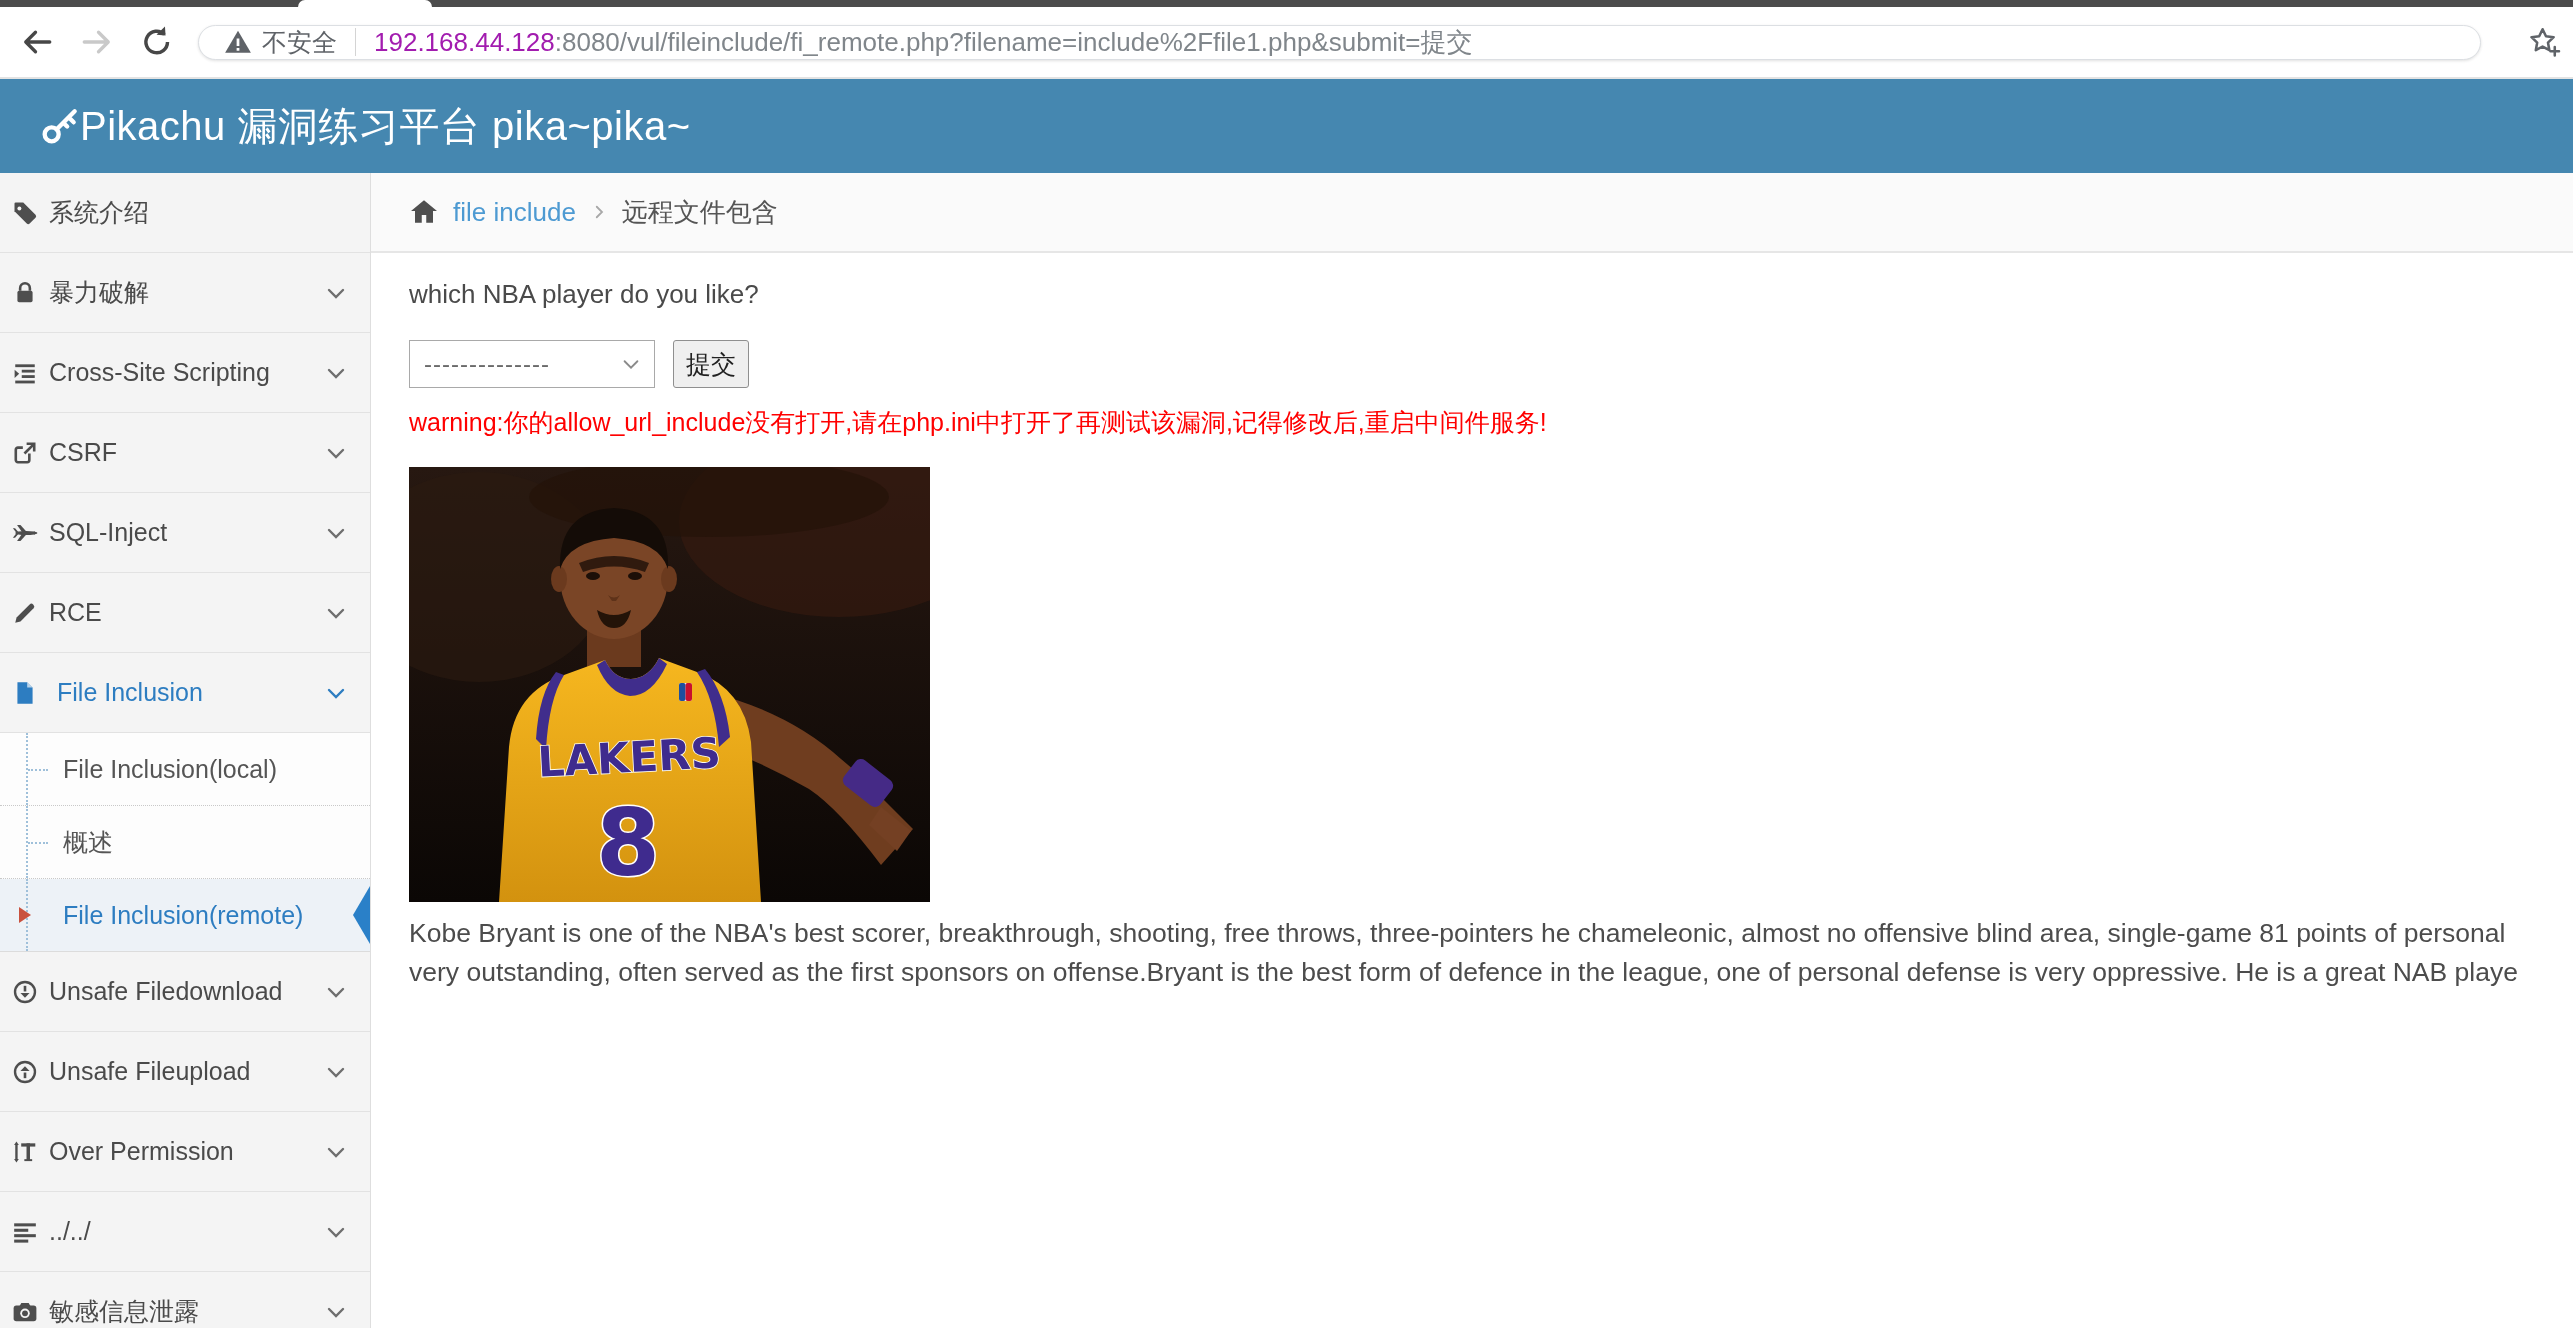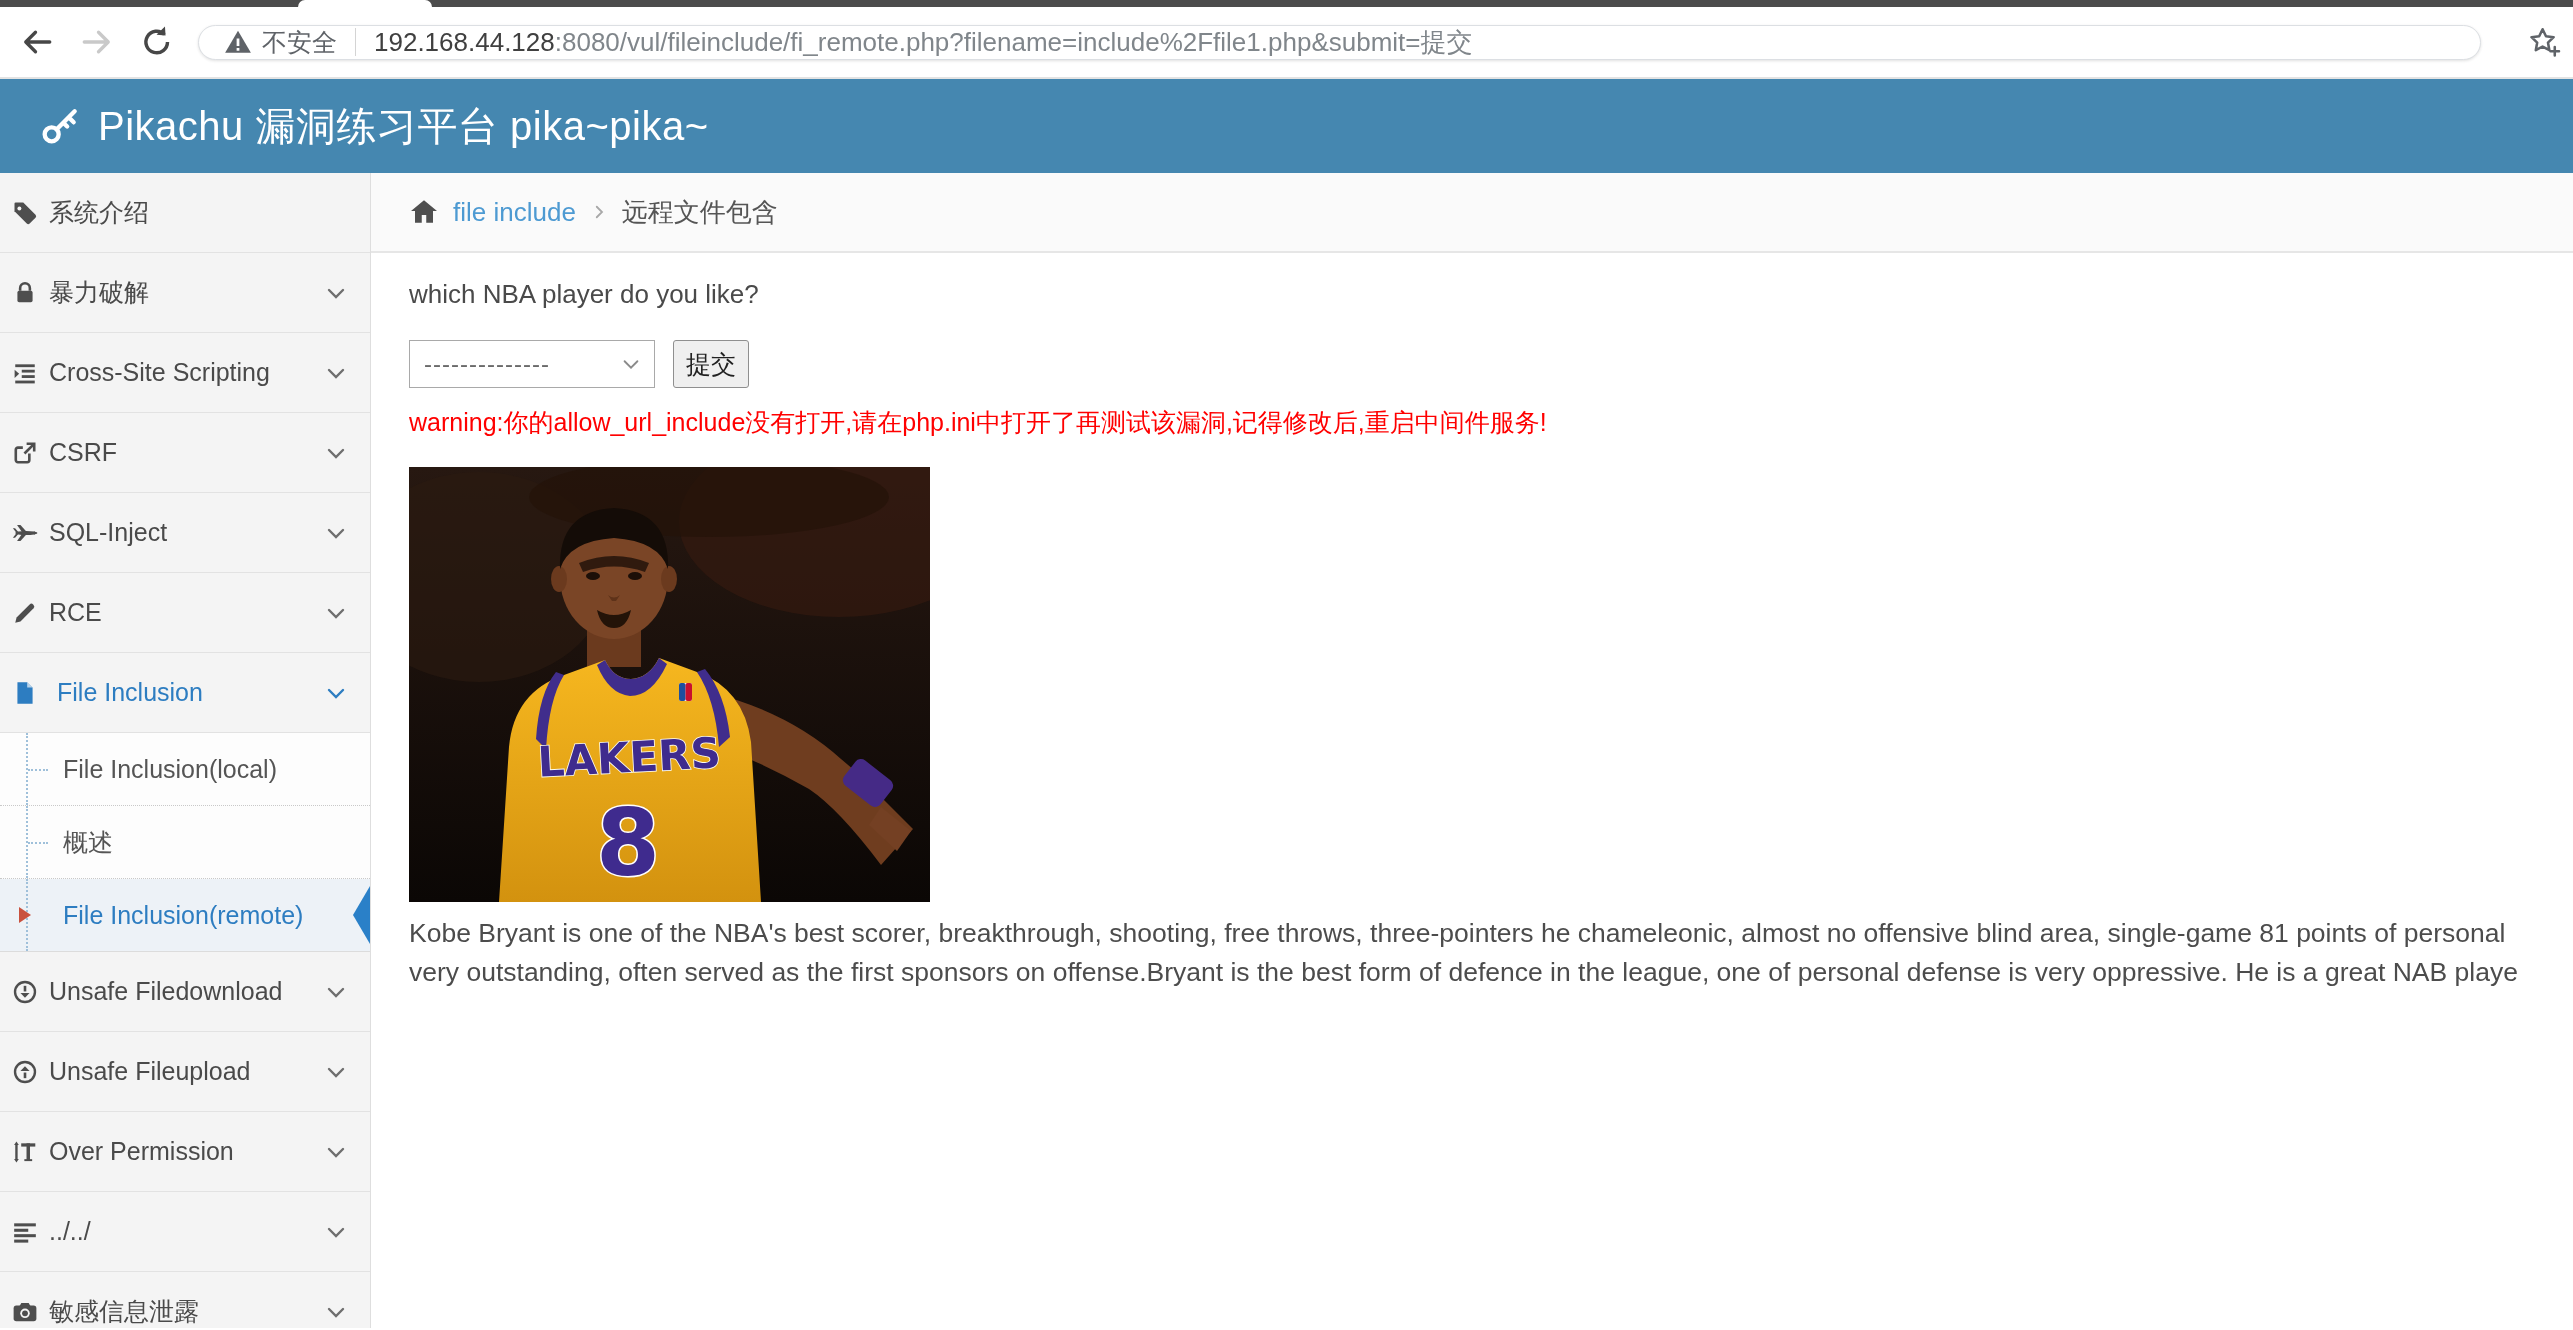--- a/index.html
+++ b/index.html
@@ -14,26 +14,26 @@
   .toolbar { height:72px; background:#fff; display:flex; align-items:center;
     border-bottom:2px solid #e3e3e3; }
   .navbtn { width:46px; height:46px; display:flex; align-items:center; justify-content:center;
     margin-left:14px; flex:0 0 auto; }
   .urlbar { flex:1 1 auto; height:35px; margin:0 26px 0 18px; background:#fff;
     border:1px solid #dcdfe3; box-shadow:0 1px 3px rgba(0,0,0,.12); border-radius:26px;
     display:flex; align-items:center; padding:0 24px; min-width:0; }
   .sec-chip { display:flex; align-items:center; gap:9px; color:#5f6368; font-size:25px; flex:0 0 auto; }
   .url-divider { width:1px; height:28px; background:#d4d4d4; margin:0 18px; flex:0 0 auto; }
   .url-text { font-size:26px; color:#80868b; white-space:nowrap; overflow:hidden; }
-  .url-text .host { color:#404040; }
+  .url-text .host { color:#a21caf; }
   .star { flex:0 0 auto; margin-right:6px; }
 
   
   .appheader { height:94px; background:#4587b0; display:flex; align-items:center; padding-left:40px; }
-  .appheader .title { color:#fff; font-size:40px; font-weight:400; margin-left:18px; letter-spacing:.5px; }
+  .appheader .title { color:#fff; font-size:40px; font-weight:400; letter-spacing:.5px; }
 
   
   .body { display:flex; height:1155px; }
   .sidebar { width:371px; flex:0 0 371px; background:#8b5cf6; border-right:1px solid #dedede; overflow:hidden; }
   .content { flex:1 1 auto; background:#fff; overflow:hidden; }
 
   
   .srow { height:80px; display:flex; align-items:center; padding-left:8px;
     border-bottom:1px solid #e2e2e2; color:#4a4a4a; cursor:pointer; background:#f4f4f4; }
   .sicon { width:34px; height:30px; display:flex; align-items:center; justify-content:center;

